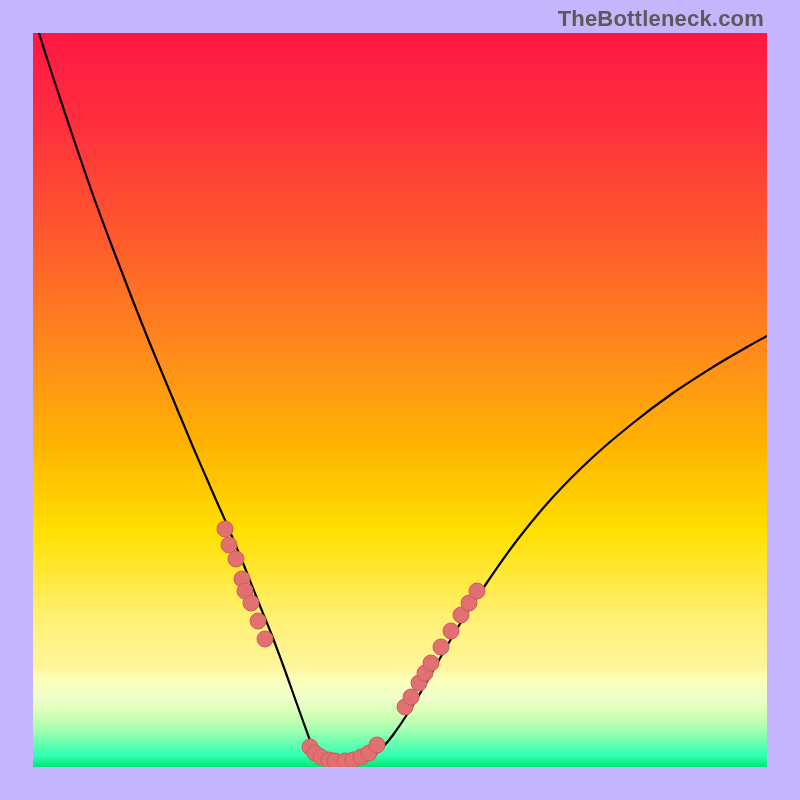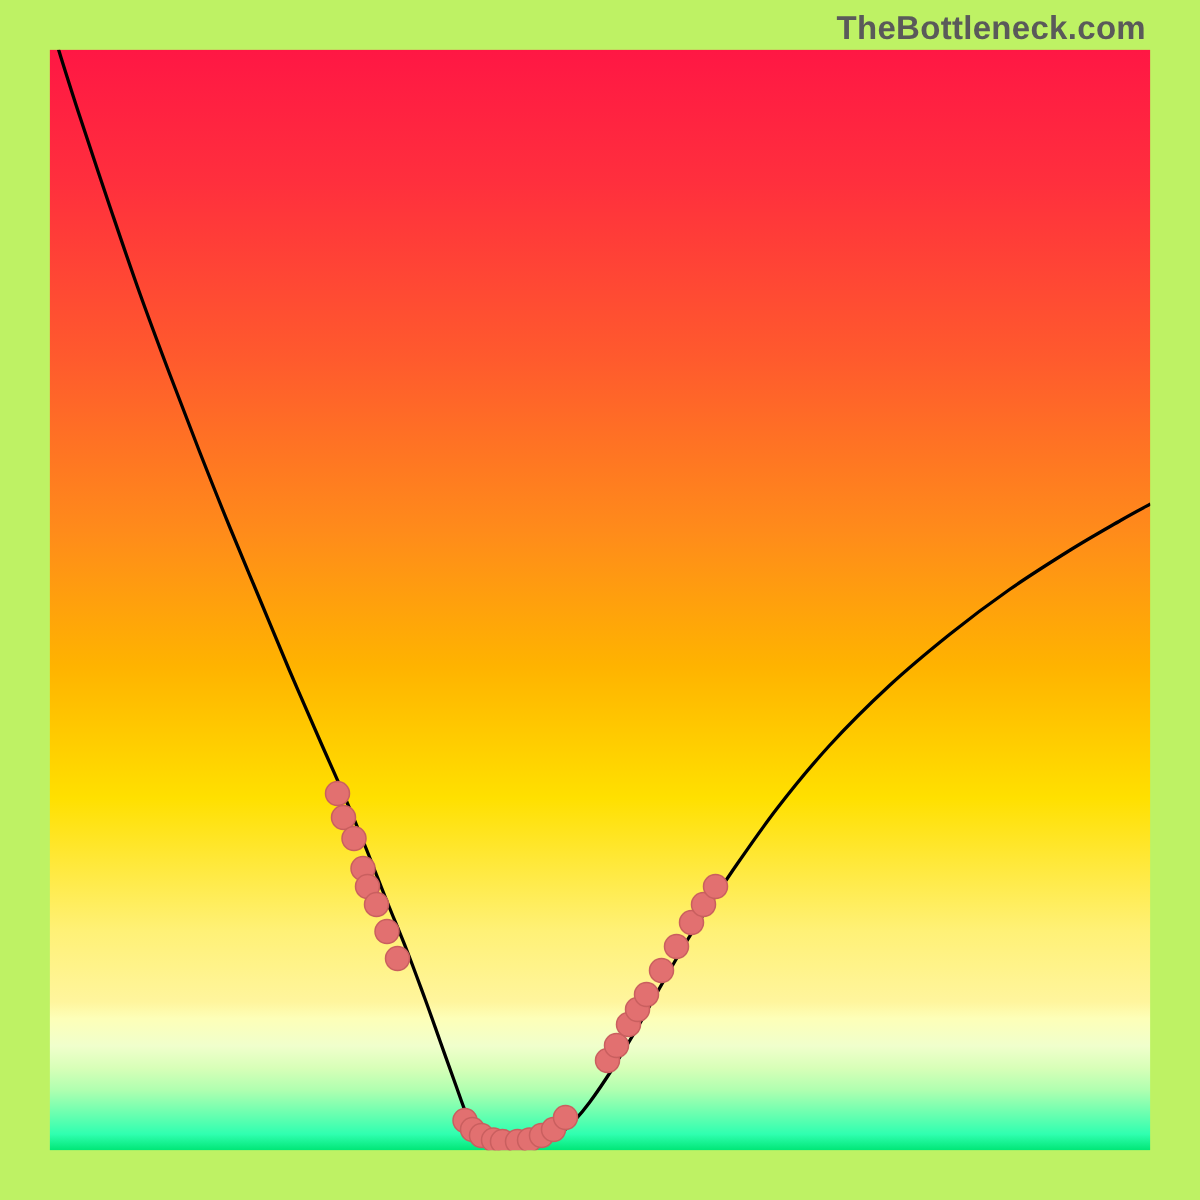--- a/index.html
+++ b/index.html
@@ -1,21 +1,21 @@
 <!DOCTYPE html>
 <html><head>
 <meta charset="utf-8">
 <style>
   * { margin: 0; padding: 0; box-sizing: border-box; }
   html, body { width: 800px; height: 800px; background: #000; overflow: hidden; }
   .frame {
     position: absolute;
     left: 0; top: 0;
     width: 800px; height: 800px;
-    background: #bef264;
+    background: #c4b5fd;
   }
   .plot {
     position: absolute;
     left: 33px; top: 33px;
     width: 734px; height: 734px;
     overflow: hidden;
   }
   .gradient {
     position: absolute;
     left: 0; top: 0; width: 100%; height: 100%;

